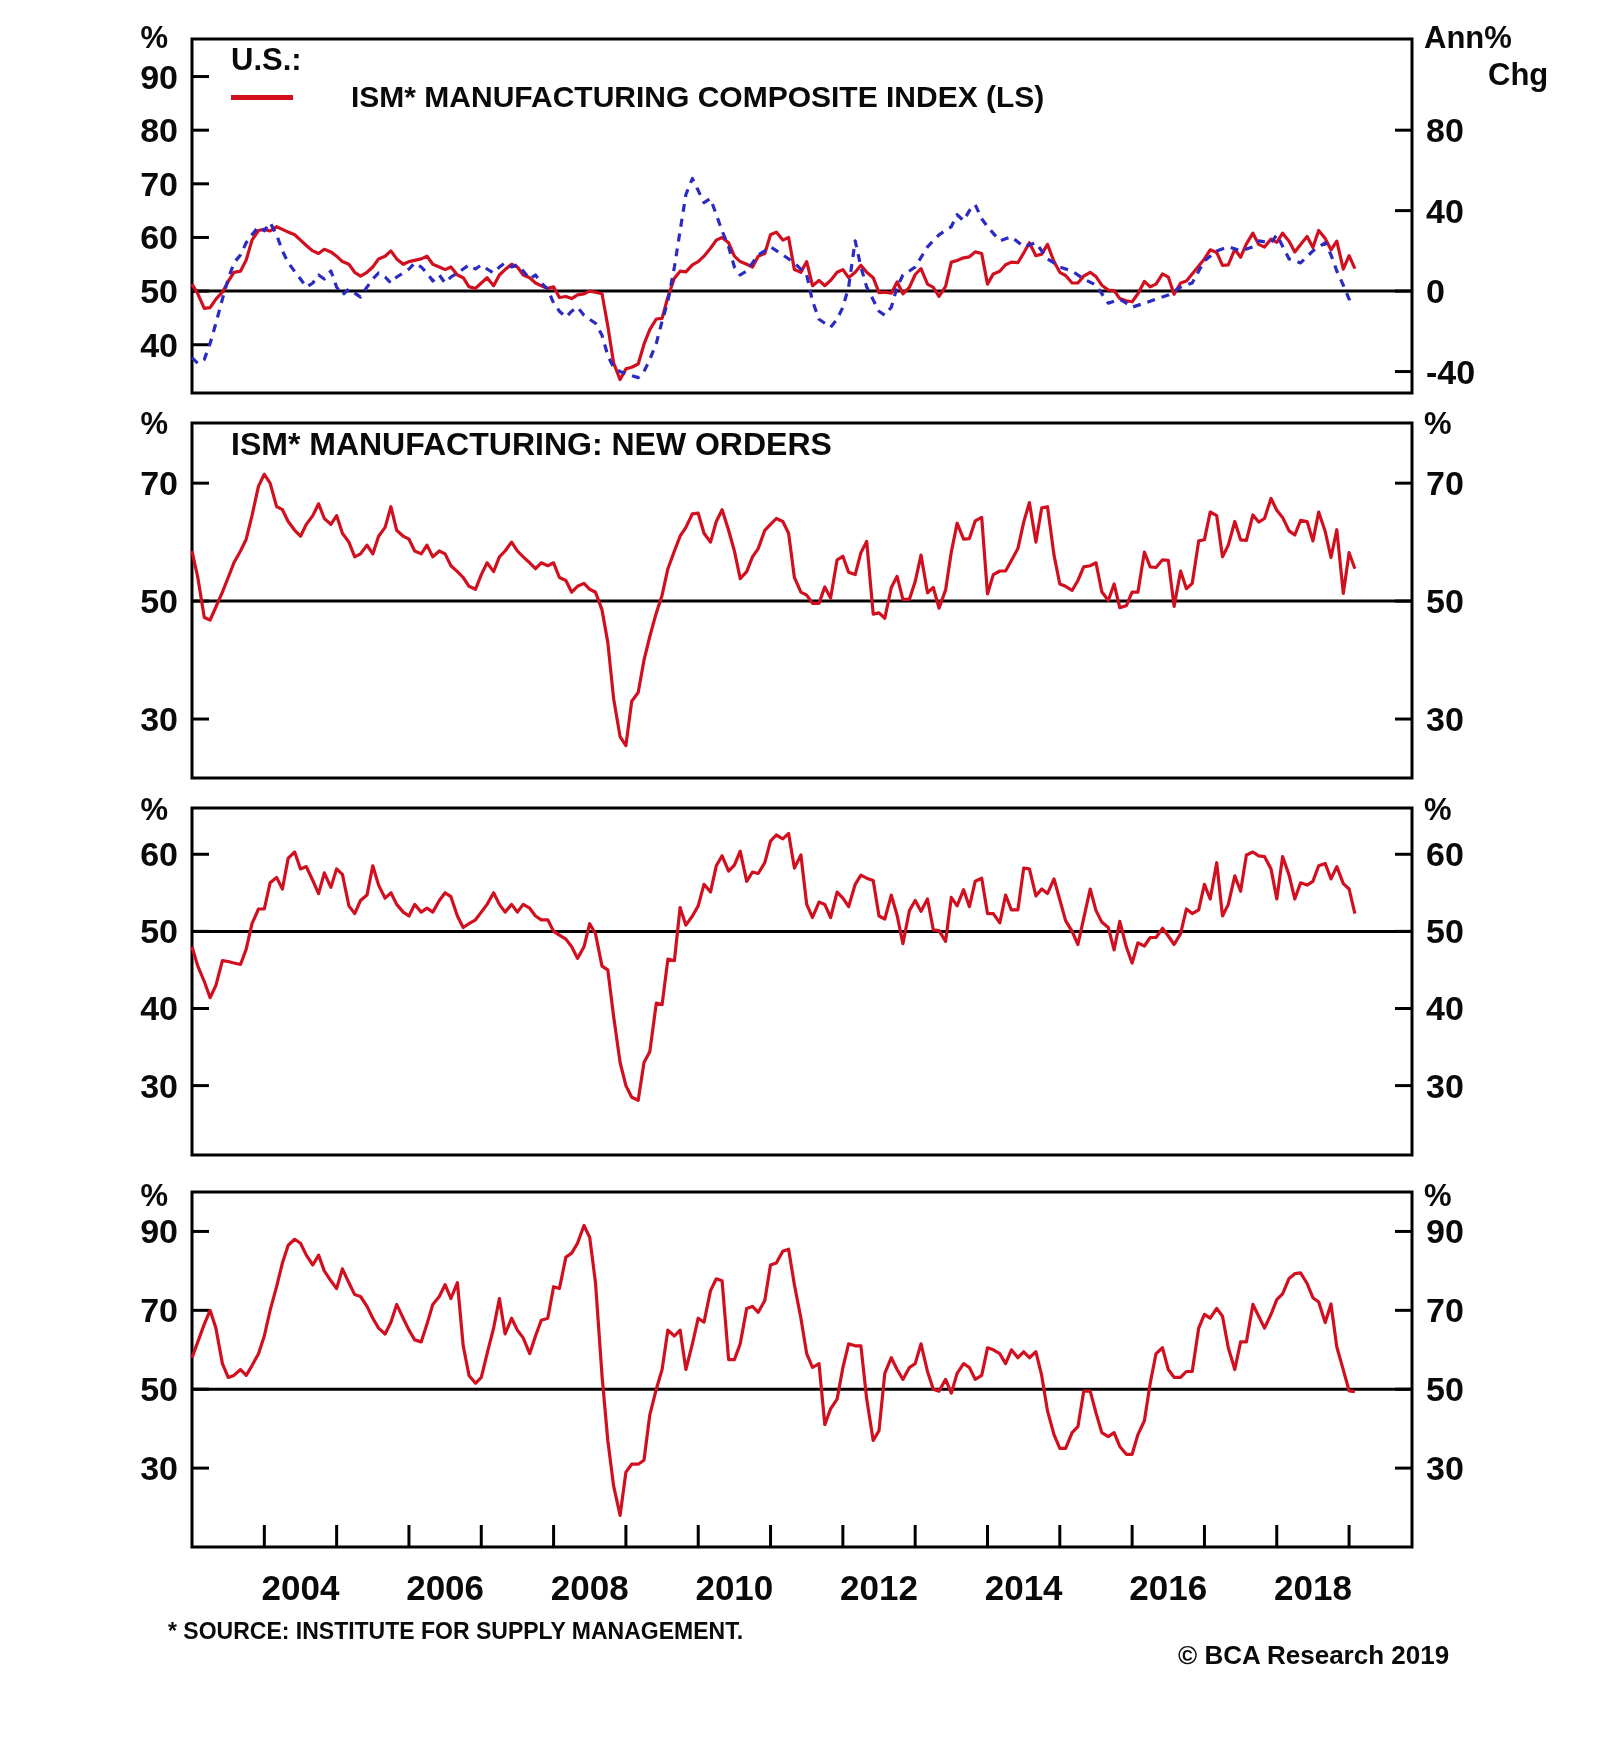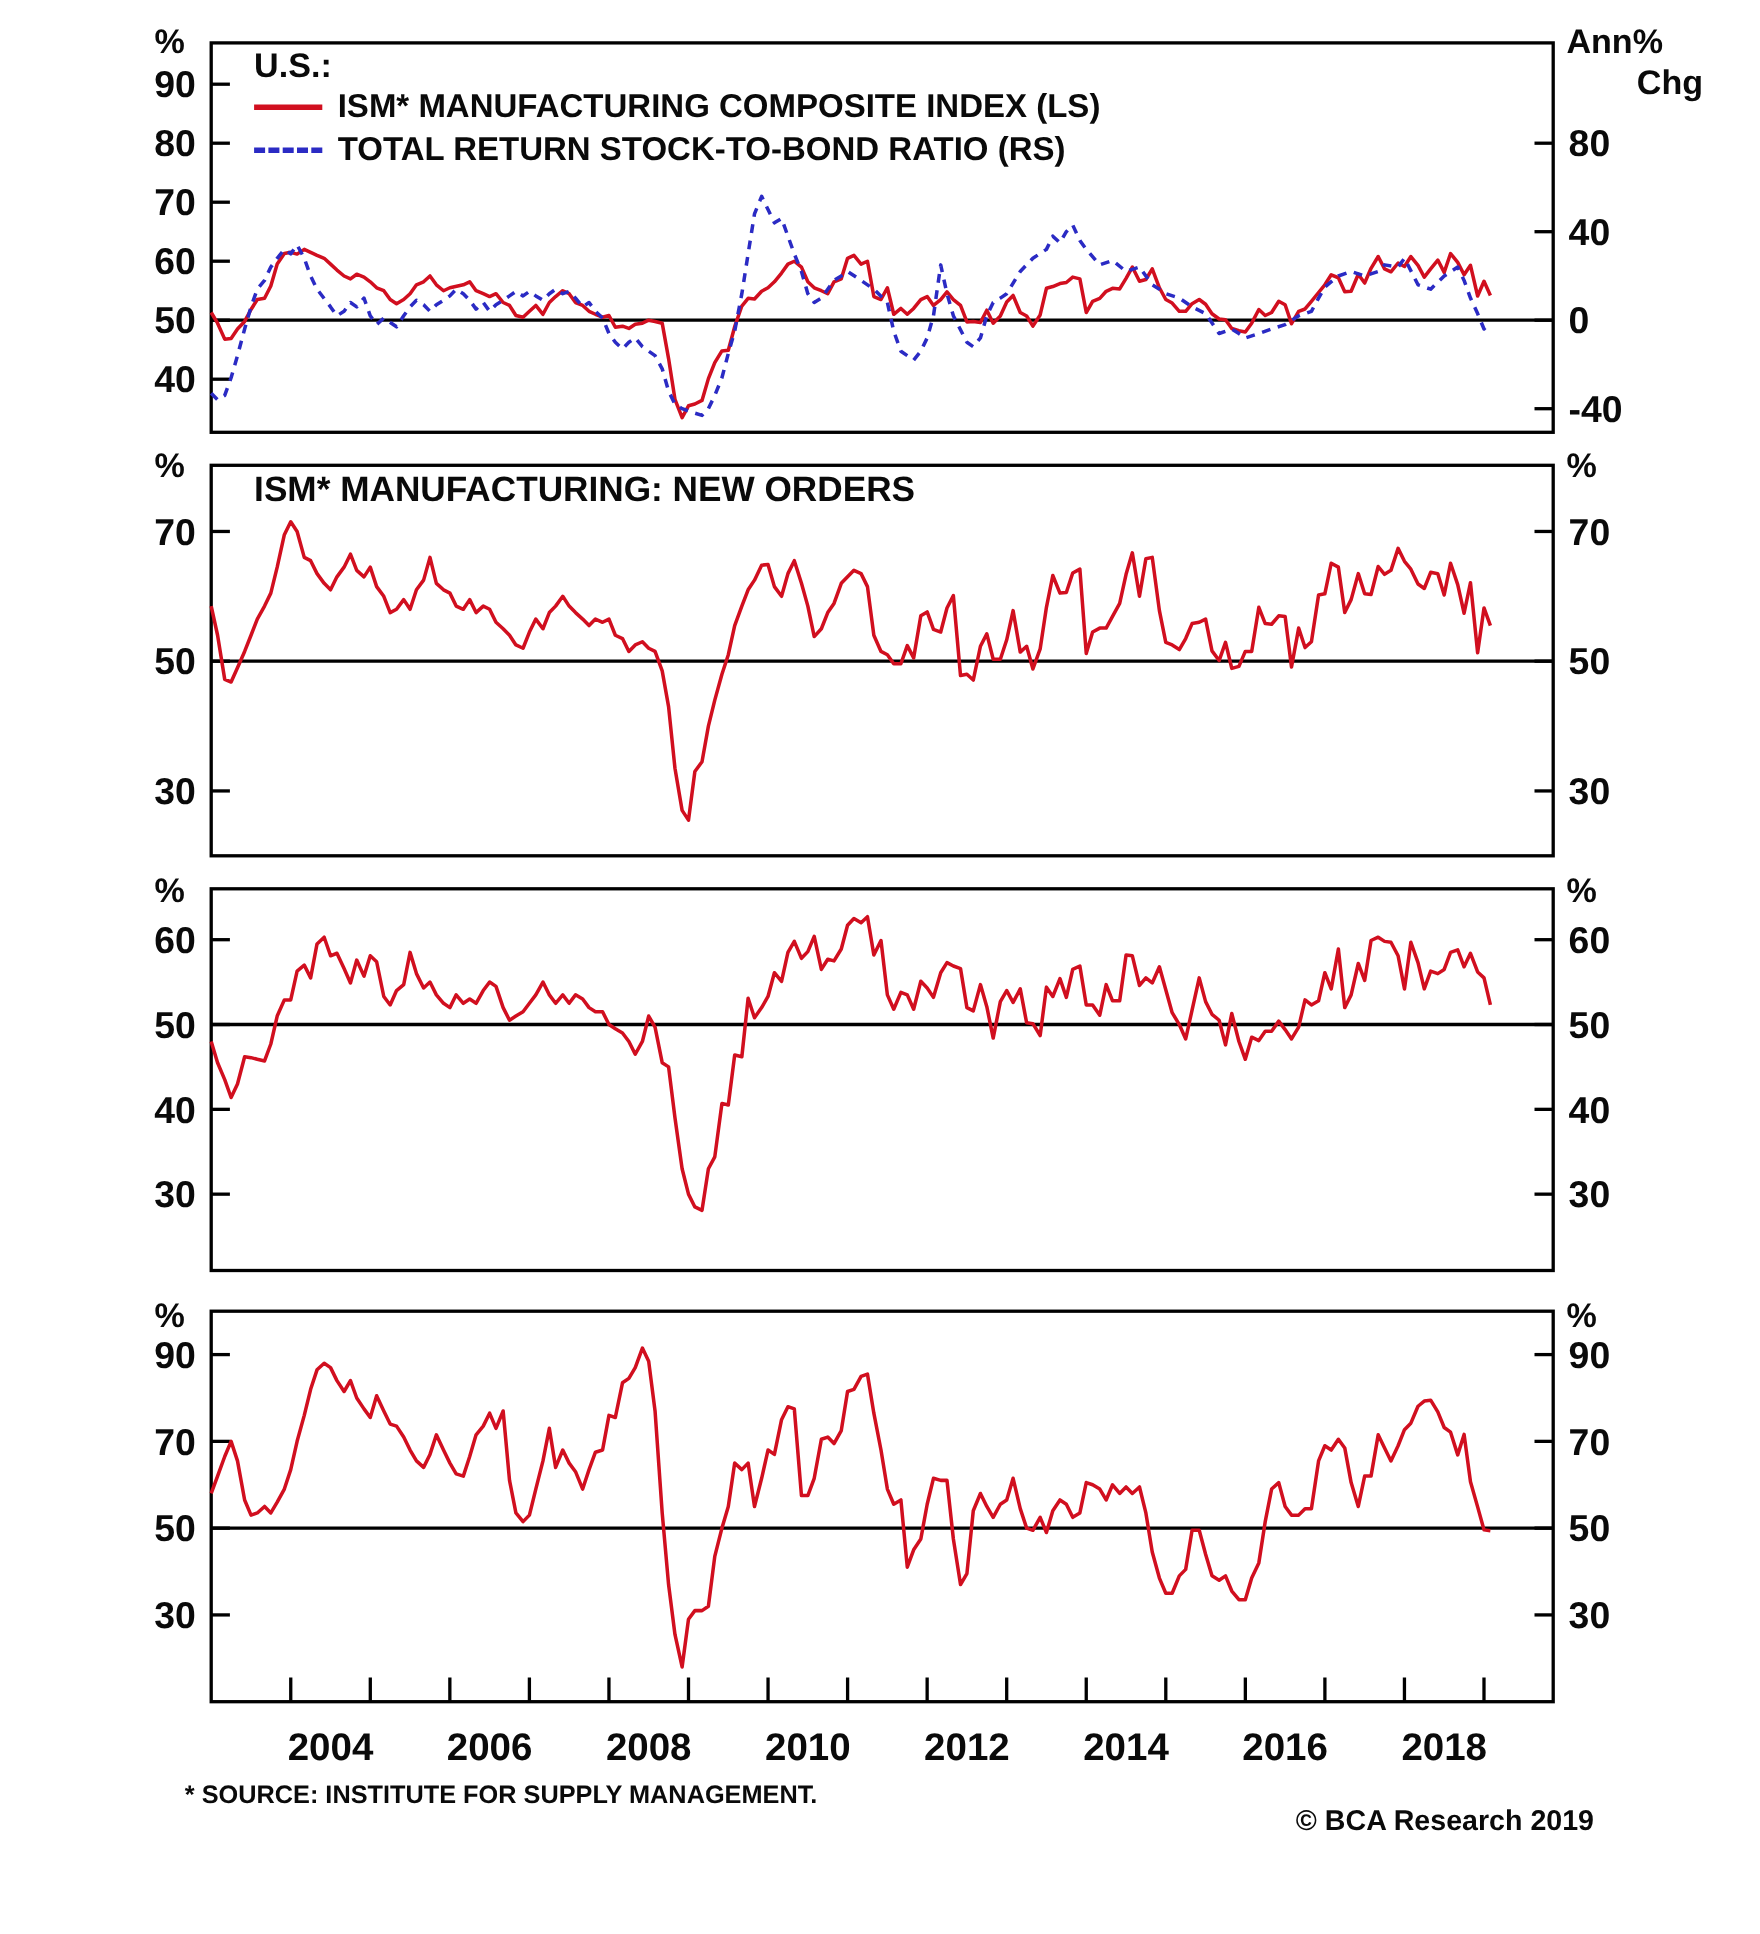--- a/index.html
+++ b/index.html
@@ -121,27 +121,23 @@
       <text x="445.1120331950224" y="1600" text-anchor="middle" fill="#0a0a0a" font-size="35" font-weight="700" font-family="&quot;Liberation Sans&quot;, sans-serif">2006</text>
       <text x="589.7474807350352" y="1600" text-anchor="middle" fill="#0a0a0a" font-size="35" font-weight="700" font-family="&quot;Liberation Sans&quot;, sans-serif">2008</text>
       <text x="734.3829282750479" y="1600" text-anchor="middle" fill="#0a0a0a" font-size="35" font-weight="700" font-family="&quot;Liberation Sans&quot;, sans-serif">2010</text>
       <text x="879.0183758150608" y="1600" text-anchor="middle" fill="#0a0a0a" font-size="35" font-weight="700" font-family="&quot;Liberation Sans&quot;, sans-serif">2012</text>
       <text x="1023.6538233550737" y="1600" text-anchor="middle" fill="#0a0a0a" font-size="35" font-weight="700" font-family="&quot;Liberation Sans&quot;, sans-serif">2014</text>
       <text x="1168.2892708950862" y="1600" text-anchor="middle" fill="#0a0a0a" font-size="35" font-weight="700" font-family="&quot;Liberation Sans&quot;, sans-serif">2016</text>
       <text x="1312.924718435099" y="1600" text-anchor="middle" fill="#0a0a0a" font-size="35" font-weight="700" font-family="&quot;Liberation Sans&quot;, sans-serif">2018</text>
     </svg>
 
   <div class="ov region-title" style="left:231px;top:42px;">U.S.:</div>
-  <div class="legend-row ov" style="left:231px;top:80px;">
+  <div class="legend-row ov" style="left:231px;top:80px;gap:44px;">
     <span class="swatch solid"></span>
     <span class="lbl">ISM* MANUFACTURING COMPOSITE INDEX (LS)</span>
-  </div>
-  <div class="legend-row ov" style="left:231px;top:119px;">
-    <span class="swatch dashed"></span>
-    <span class="lbl">TOTAL RETURN STOCK-TO-BOND RATIO (RS)</span>
   </div>
 
   <div class="ov panel-title" style="left:231px;top:426px;">ISM* MANUFACTURING: NEW ORDERS</div>
 
   <div class="ov unit-label unit-left" style="left:118px;top:20px;">%</div>
   <div class="ov unit-label" style="left:1424px;top:20px;">Ann%</div>
   <div class="ov unit-label" style="left:1488px;top:57px;">Chg</div>
   <div class="ov unit-label unit-left" style="left:118px;top:406px;">%</div>
   <div class="ov unit-label" style="left:1424px;top:406px;">%</div>
   <div class="ov unit-label unit-left" style="left:118px;top:792px;">%</div>

